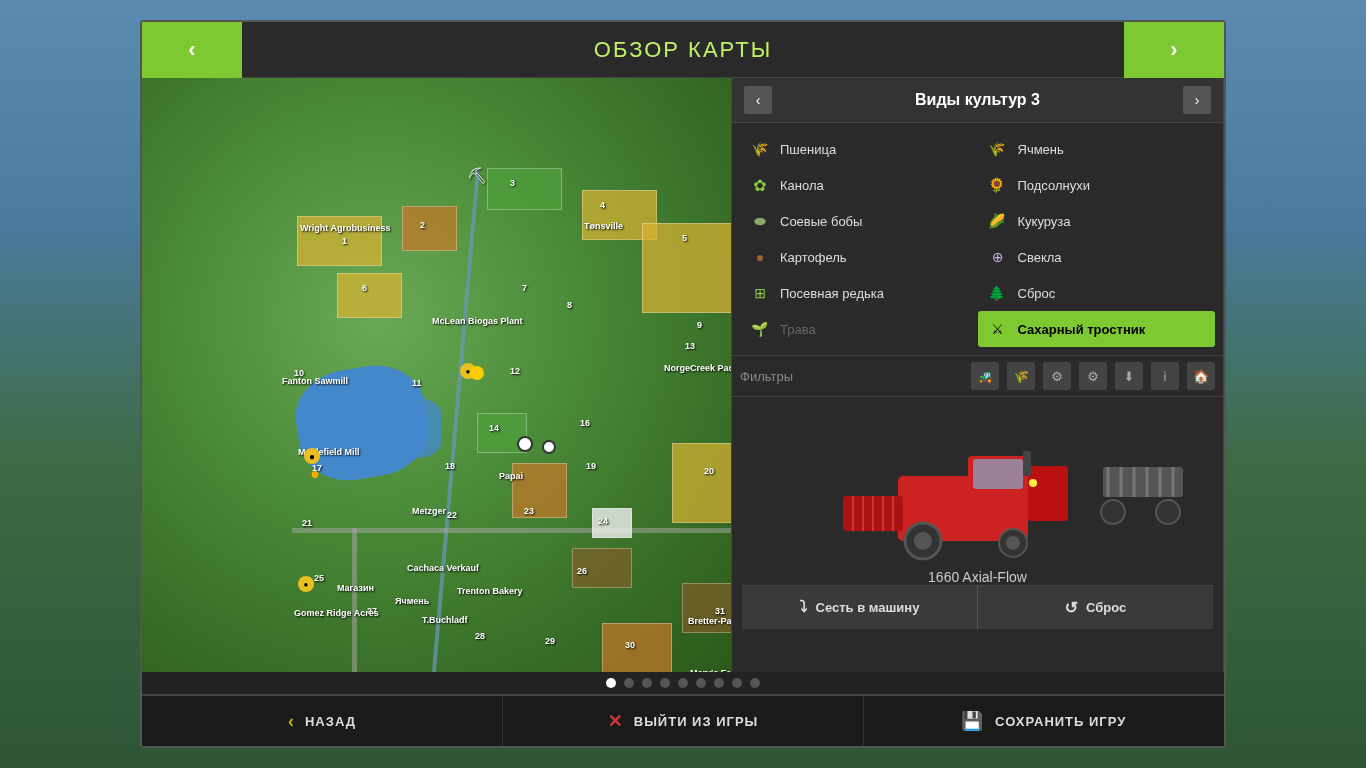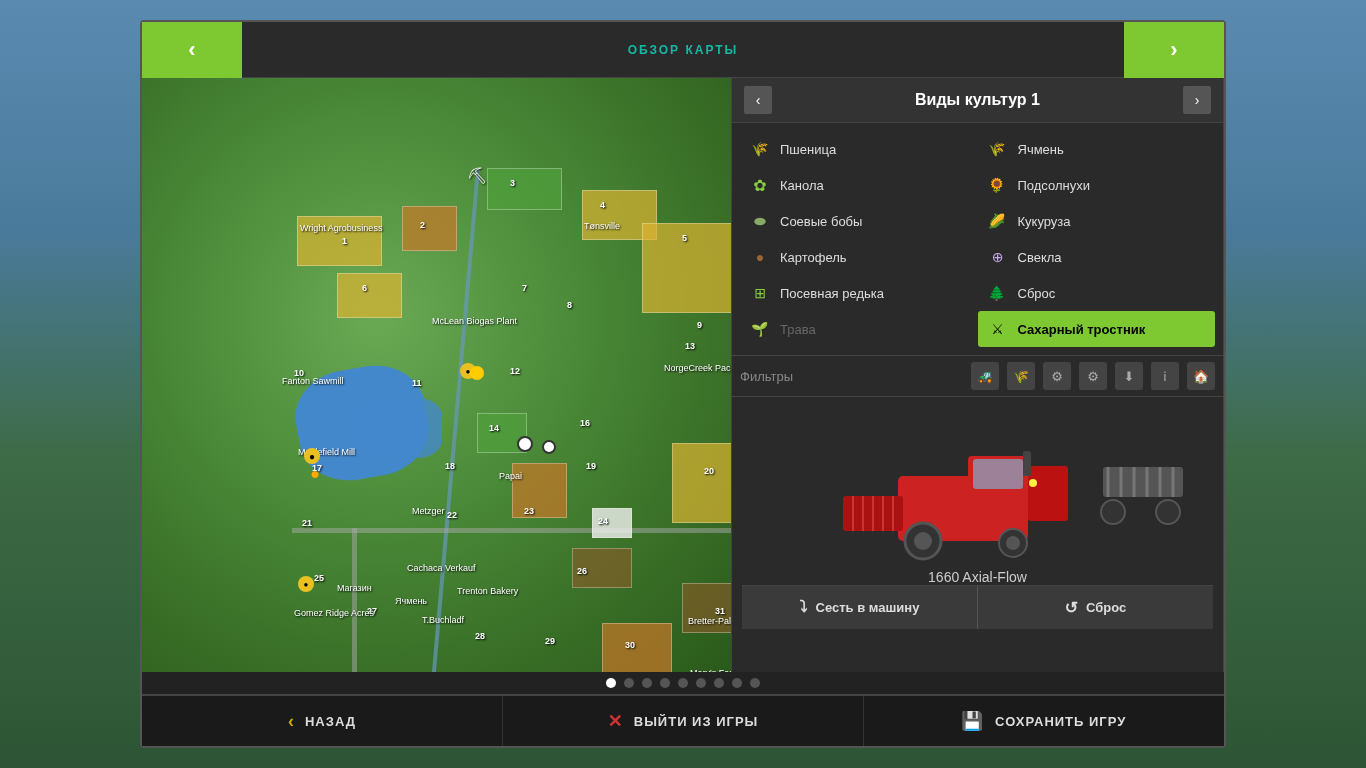--- a/index.html
+++ b/index.html
@@ -51,23 +51,23 @@
       display: flex;
       align-items: center;
       justify-content: center;
       cursor: pointer;
       font-size: 22px;
       color: #fff;
       font-weight: bold;
     }
 
     .header-title {
-      color: #14b8a6;
-      font-size: 12px;
-      font-weight: bold;
+      color: #bef264;
+      font-size: 22px;
+      font-weight: normal;
       letter-spacing: 2px;
       text-transform: uppercase;
     }
 
     
     .content {
       display: flex;
       flex: 1;
       overflow: hidden;
     }
@@ -91,21 +91,21 @@
       position: absolute;
       background: #4488cc;
       border-radius: 40%;
     }
 
     
     .map-label {
       position: absolute;
       color: #fff;
       font-size: 9px;
-      font-weight: normal;
+      font-weight: bold;
       text-shadow: 1px 1px 2px #000;
       white-space: nowrap;
     }
 
     .map-number {
       position: absolute;
       color: #fff;
       font-size: 9px;
       font-weight: bold;
       text-shadow: 1px 1px 2px #000;
@@ -467,21 +467,21 @@
       <div style="position:absolute;left:325px;top:88px;color:#fff;font-size:16px;text-shadow:1px 1px 2px #000">⛏</div>
 
     </div>
 
     <div class="right-panel">
 
       <div class="crops-header">
         <div class="crops-nav-btn">
           <span>‹</span>
         </div>
-        <span class="crops-title">Виды культур 1</span>
+        <span class="crops-title">Виды культур 3</span>
         <div class="crops-nav-btn">
           <span>›</span>
         </div>
       </div>
 
       <div class="crops-grid">
 
         <div class="crop-item">
           <div class="crop-icon">🌾</div>
           <span class="crop-name">Пшеница</span>

